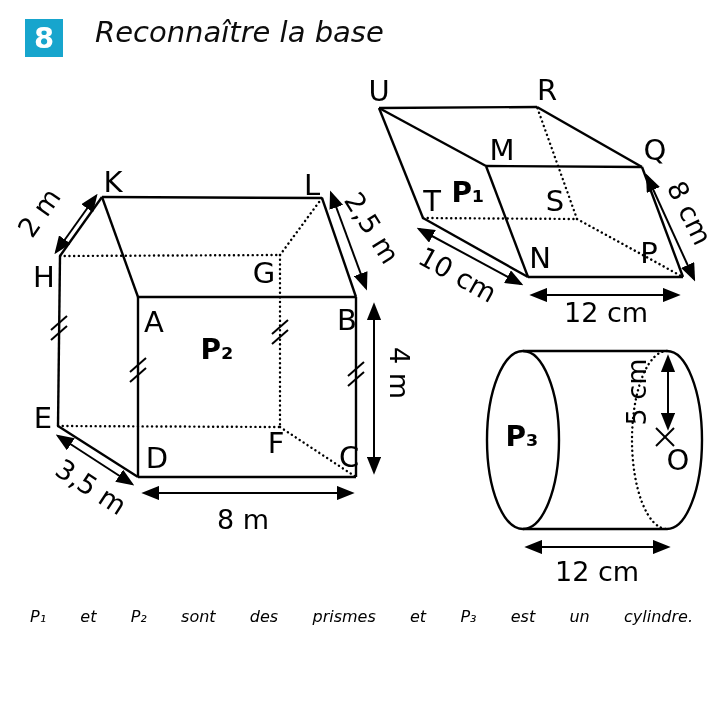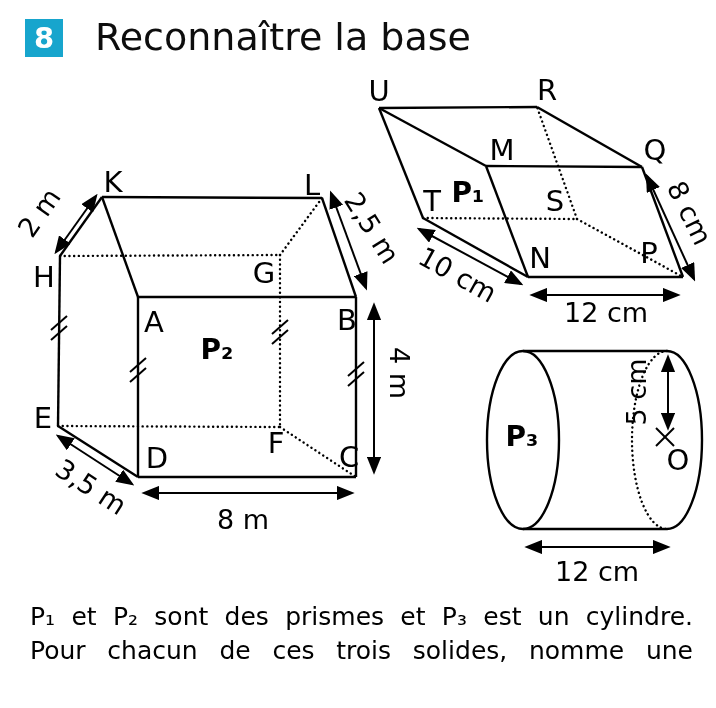--- a/index.html
+++ b/index.html
@@ -1,32 +1,32 @@
 <!DOCTYPE html>
 <html><head>
 <meta charset="utf-8">
 <style>
   html,body { margin:0; padding:0; background:#fff; }
   .page { position:relative; width:716px; height:708px; background:#ffffff;
           font-family:"DejaVu Sans",sans-serif; overflow:hidden; color:#000; }
   .badge { position:absolute; left:25px; top:19px; width:38px; height:38px;
            background:#17a5cd; color:#fff; font-weight:bold; font-size:29px;
            display:flex; align-items:center; justify-content:center; }
-  .title { position:absolute; left:95px; top:15px; font-size:38px; color:#0d0d0d; white-space:nowrap; }
+  .title { position:absolute; left:95px; top:15px; font-style:italic; font-size:29px; color:#0d0d0d; white-space:nowrap; }
   svg.figs { position:absolute; left:0; top:0; }
   .e   { stroke:#000; stroke-width:2.4; fill:none; }
   .dot { stroke:#000; stroke-width:2.4; fill:none; stroke-dasharray:0.1 4.6; stroke-linecap:round; }
   .arr { stroke:#000; stroke-width:2; fill:none; }
   .tick{ stroke:#000; stroke-width:2; fill:none; }
   text { fill:#000; font-family:"DejaVu Sans",sans-serif; }
   .vl { font-size:29px; }
   .pl { font-size:28px; font-weight:bold; }
   .dl { font-size:27px; }
   .caption { position:absolute; left:30px; top:600px; width:663px;
-             font-size:25px; line-height:33.5px; }
+             font-size:16px; line-height:33.5px;font-style:italic; }
   .caption .just { text-align:justify; text-align-last:justify; }
 </style>
 </head>
 <body>
 
 <div class="page">
 
   <div class="badge" style="background: rgb(23, 165, 205);">8</div>
   <div class="title">Reconnaître la base</div>
 
@@ -151,16 +151,15 @@
       <line class="arr" x1="668" y1="357" x2="668" y2="428" marker-start="url(#arw)" marker-end="url(#arw)"></line>
       <text class="dl" x="646" y="392" text-anchor="middle" transform="rotate(-90 646 392)">5 cm</text>
 
       <line class="arr" x1="527" y1="547" x2="668" y2="547" marker-start="url(#arw)" marker-end="url(#arw)"></line>
       <text class="dl" x="597" y="581" text-anchor="middle">12 cm</text>
     </g>
   </svg>
 
   <div class="caption">
     <div class="just">P₁ et P₂ sont des prismes et P₃ est un cylindre.</div>
-    <div class="just">Pour chacun de ces trois solides, nomme une</div>
   </div>
 
 </div>
 
 </body></html>

